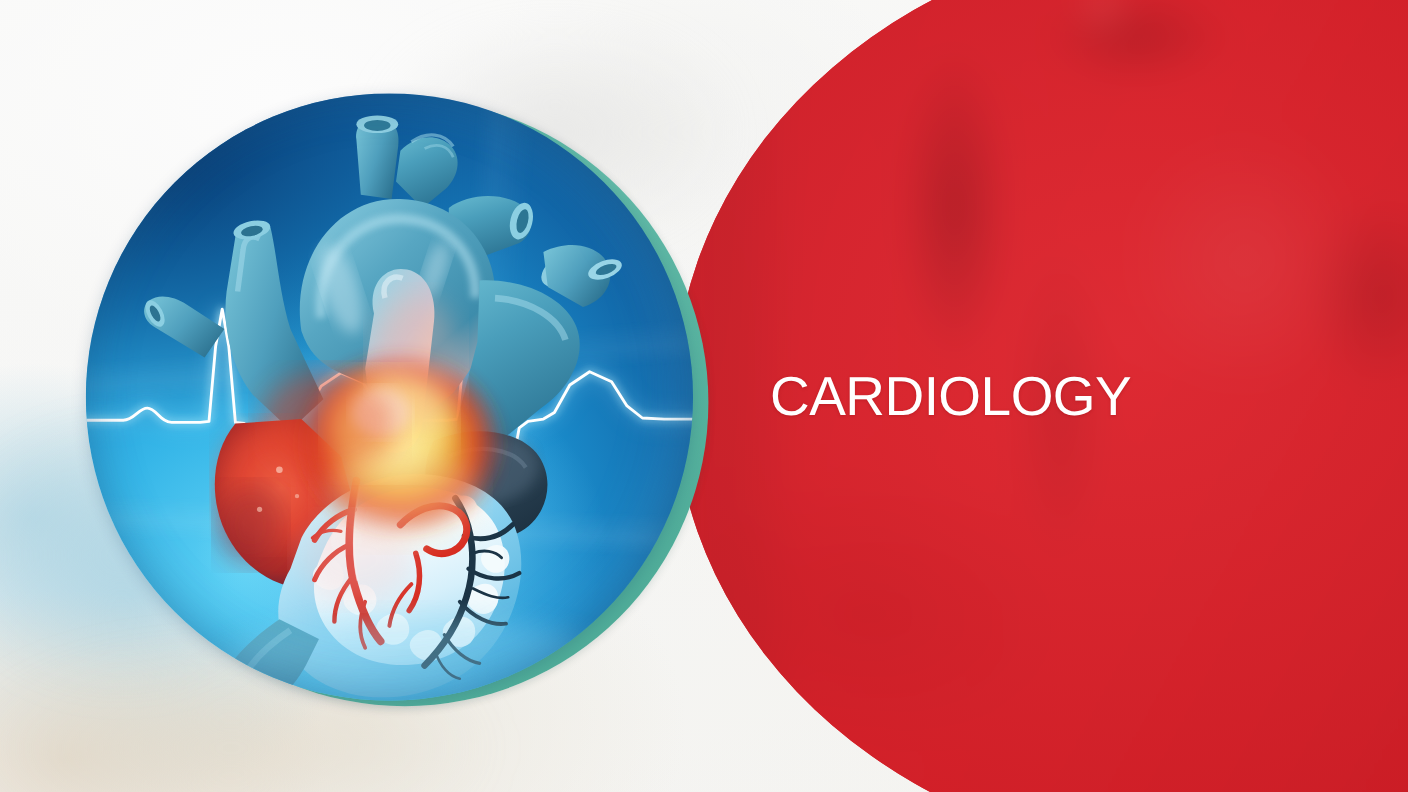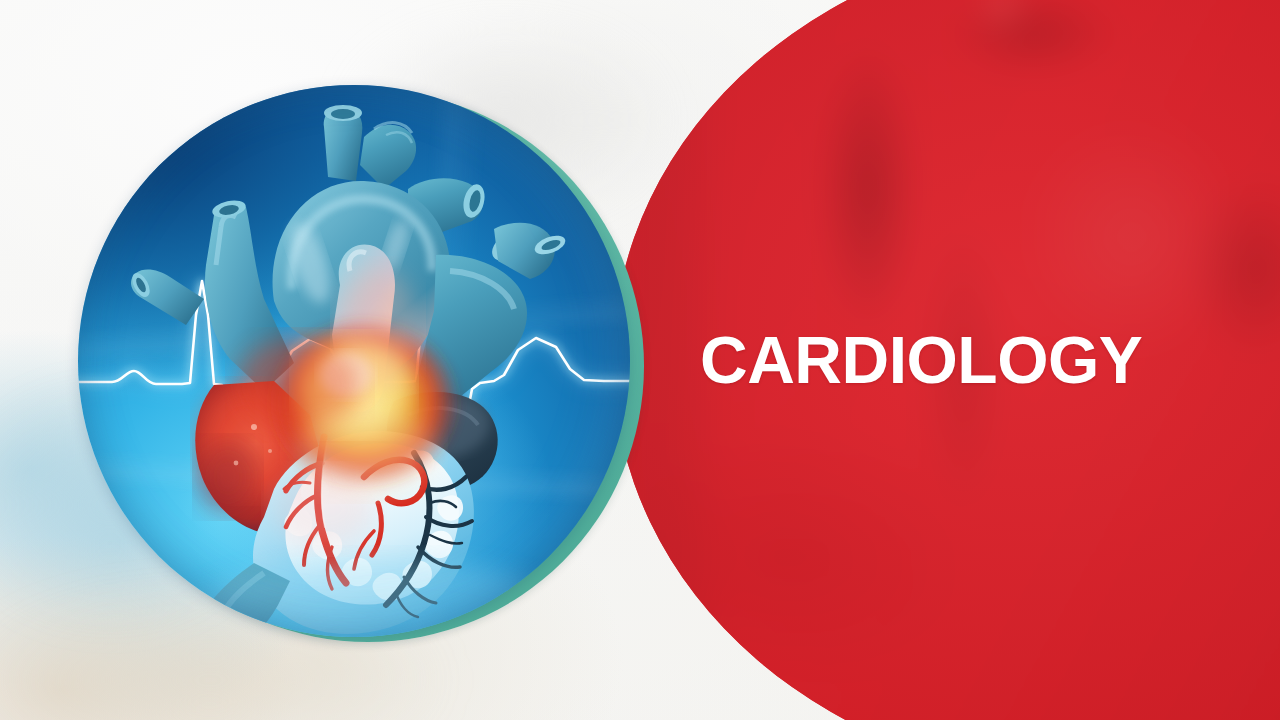--- a/index.html
+++ b/index.html
@@ -76,22 +76,22 @@
     background:radial-gradient(ellipse at 42% 44%, rgba(255,255,255,.05) 0%, rgba(0,0,0,.06) 78%, rgba(0,0,0,.13) 100%);
   }
 
   
   .title {
     position:absolute;
     left:700px; top:325px;
     width:520px;
     color:#ffffff;
     font-family:"Liberation Sans", sans-serif;
-    font-weight:bold;
-    font-size:66px;
+    font-weight:normal;
+    font-size:50px;
     line-height:70px;
     letter-spacing:-0.5px;
     white-space:nowrap;
     text-shadow:0 1px 3px rgba(110,0,8,.25);
   }
 
   
   .teal-ring {
     position:absolute;
     left:92px; top:90px;

